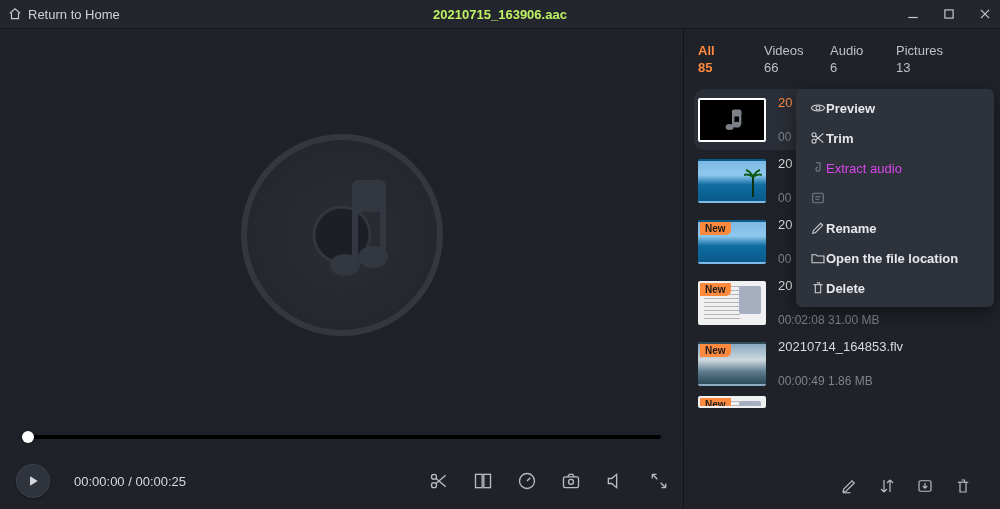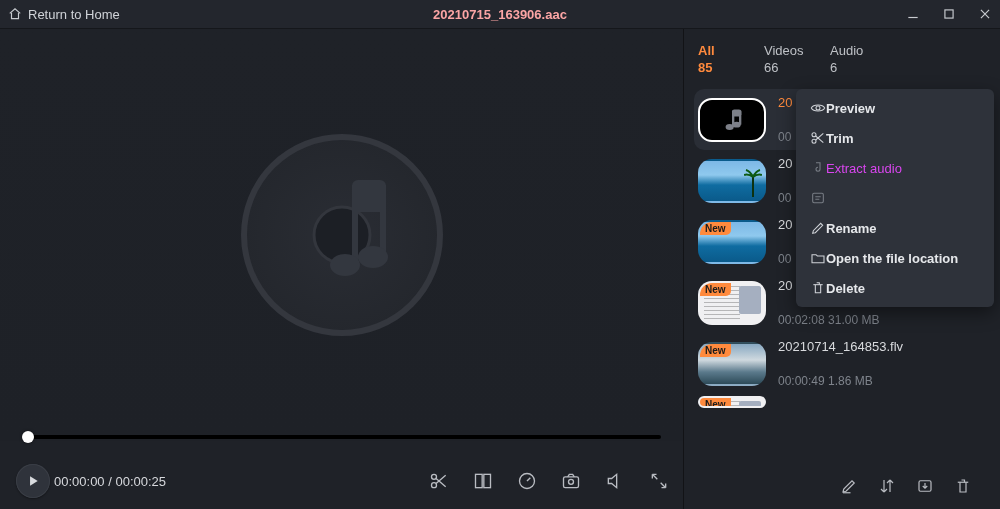--- a/index.html
+++ b/index.html
@@ -21,21 +21,21 @@
     color: #d0d3d8;
     position: relative;
   }
   .title-bar .return {
     display: flex; align-items: center; gap: 6px;
     cursor: pointer;
   }
   .title-bar .home-ic { width: 14px; height: 14px; }
   .title-bar .file-title {
     position: absolute; left: 50%; transform: translateX(-50%);
-    font-weight: 600; color: #fca5a5;
+    font-weight: 600; color: #bef264;
   }
   .title-bar .win-controls {
     margin-left: auto; display: flex; gap: 22px; align-items: center;
   }
   .win-ic { width: 14px; height: 14px; stroke: #c8cbd0; }
   .separator {
     height: 1px; background: #15171b;
   }
   
   .main {
@@ -72,21 +72,21 @@
   
   .controls {
     height: 56px; display: flex; align-items: center; padding: 0 14px 0 16px;
   }
   .play-btn {
     width: 34px; height: 34px; border-radius: 50%;
     background: #2f333b; display:flex; align-items:center; justify-content:center;
     box-shadow: inset 0 0 0 1px #3a3e46, 0 1px 2px rgba(0,0,0,.4);
     cursor: pointer;
   }
-  .time-text { margin-left: 4px; color: #d6d8dc; font-size: 13px; }
+  .time-text { margin-left: 24px; color: #d6d8dc; font-size: 13px; }
   .ctrl-icons { margin-left: auto; display: flex; gap: 24px; }
   .ctrl-icons svg { width: 20px; height: 20px; stroke: #b9bcc2; fill: none; stroke-width: 1.6; }
 
   
   .cat-tabs {
     display: flex; gap: 0; padding: 14px 14px 10px 14px;
   }
   .cat-tab { width: 66px; display:flex; flex-direction:column; gap:2px; cursor:pointer; }
   .cat-tab .lbl { font-size: 13px; color: #bec1c6; }
   .cat-tab .cnt { font-size: 13px; color: #bec1c6; }
@@ -95,21 +95,21 @@
   
   .media-list { padding: 4px 10px 0 10px; overflow: hidden; }
   .media-item {
     display: flex; gap: 12px; padding: 6px 4px; border-radius: 10px;
     align-items: center;
   }
   .media-item.selected {
     background: #2a2e36;
   }
   .thumb {
-    width: 68px; height: 44px; border-radius: 14px; background: #3b4049;
+    width: 68px; height: 44px; border-radius: 2px; background: #3b4049;
     position: relative; overflow: hidden; flex-shrink: 0;
     border: 2px solid transparent;
   }
   .media-item.selected .thumb { border-color: #fff; }
   .thumb.audio {
     background: #000; display:flex; align-items:center; justify-content:center;
   }
   .thumb .new-badge {
     position: absolute; top: 0; left: 0;
     background: #ff8a3d; color: #1b1b1b; font-size: 10px; font-weight: 600;
@@ -278,20 +278,24 @@
         <span class="cnt">85</span>
       </div>
       <div class="cat-tab">
         <span class="lbl">Videos</span>
         <span class="cnt">66</span>
       </div>
       <div class="cat-tab">
         <span class="lbl">Audio</span>
         <span class="cnt">6</span>
       </div>
+      <div class="cat-tab">
+        <span class="lbl">Pictures</span>
+        <span class="cnt">13</span>
+      </div>
     </div>
 
     <div class="media-list">
 
       <div class="media-item selected">
         <div class="thumb audio">
           <svg width="28" height="28" viewBox="0 0 24 24">
             <g fill="#7d8089">
                 <rect x="12" y="3" width="8" height="6" rx="2"></rect>
                 <rect x="12" y="4" width="2" height="14"></rect>

